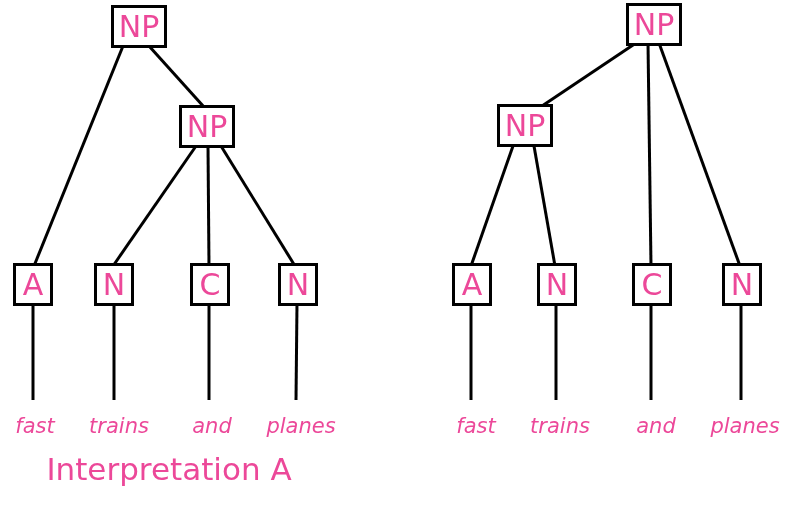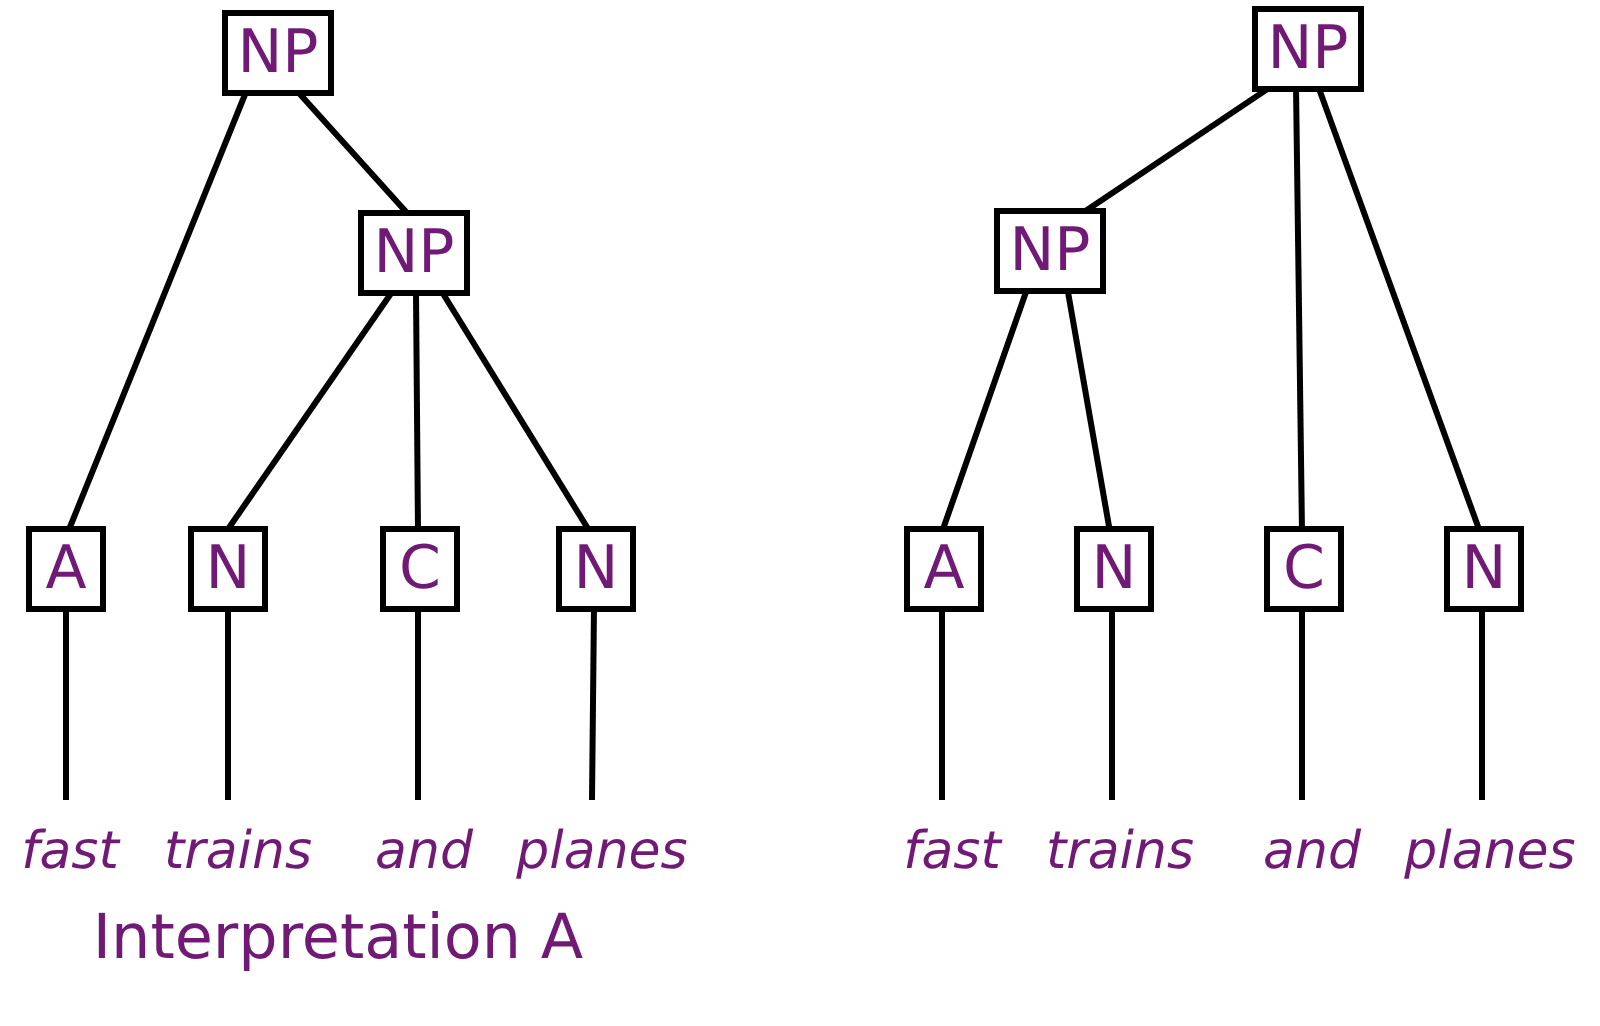--- a/index.html
+++ b/index.html
@@ -6,21 +6,21 @@
     margin: 0;
     padding: 0;
     background: #ffffff;
   }
   .figure {
     position: relative;
     width: 800px;
     height: 513px;
     background: #ffffff;
     font-family: "DejaVu Sans", sans-serif;
-    color: #701a75;
+    color: #ec4899;
     overflow: hidden;
   }
   .edges {
     position: absolute;
     left: 0;
     top: 0;
     width: 800px;
     height: 513px;
   }
   .edges line {
@@ -37,21 +37,21 @@
     justify-content: center;
     font-size: 30px;
     line-height: 1;
   }
   .node.phrase { width: 56px; height: 43px; }
   .node.leaf   { width: 40px; height: 43px; }
   .word {
     position: absolute;
     transform: translateX(-50%);
     font-style: italic;
-    font-size: 26px;
+    font-size: 21px;
     line-height: 34px;
     white-space: nowrap;
   }
   .caption {
     position: absolute;
     transform: translateX(-50%);
     font-size: 31px;
     line-height: 34px;
     white-space: nowrap;
   }

